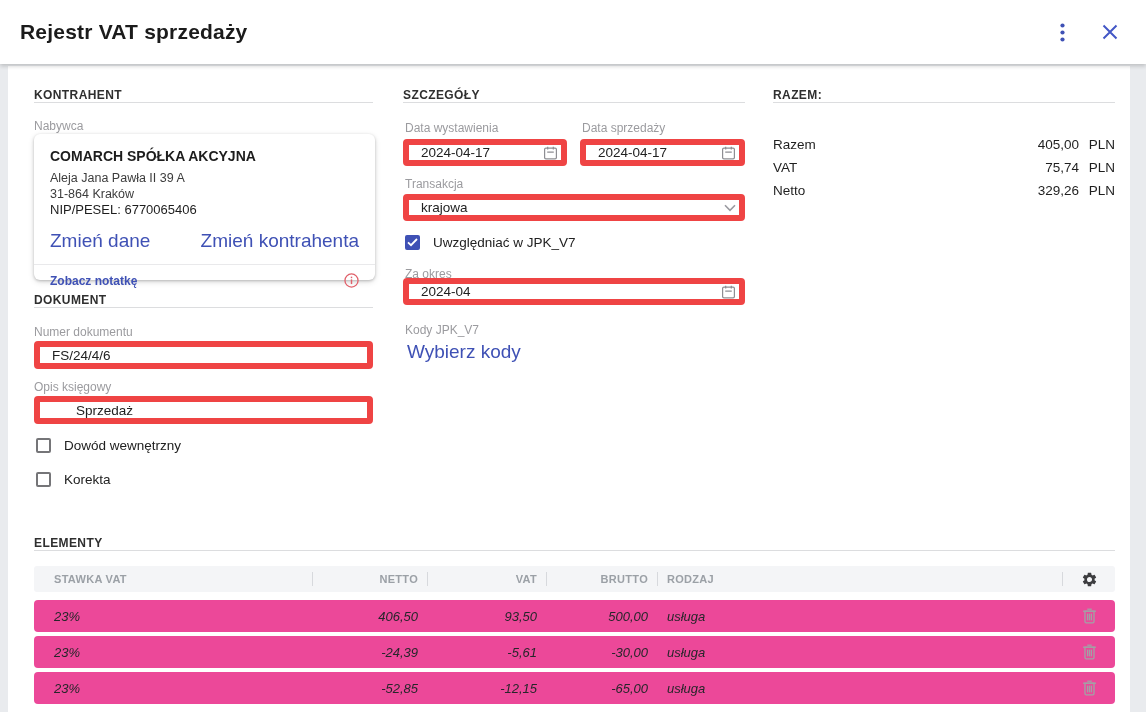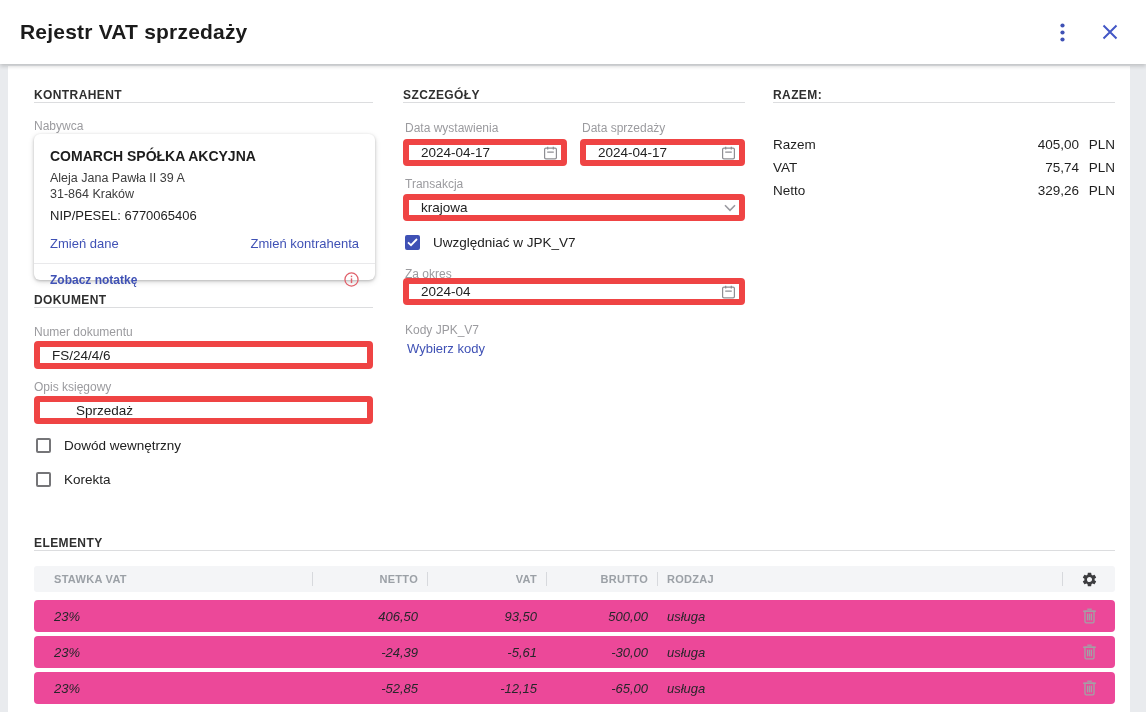--- a/index.html
+++ b/index.html
@@ -50,23 +50,23 @@
 
   
   .contractor-card{
     left:26px; top:68px; width:341px; height:146px;
     background:#fff; border-radius:6px;
     box-shadow:0 1px 3px rgba(0,0,0,.22), 0 2px 6px rgba(0,0,0,.12);
     padding:14px 16px 0 16px;
   }
   .contractor-name{ font-size:14px; font-weight:bold; color:#1d1d1d; }
   .contractor-addr{ font-size:12.5px; color:#3c3c3c; line-height:16px; margin-top:6px; }
-  .contractor-nip{ font-size:13px; color:#1d1d1d; margin-top:6px; }
+  .contractor-nip{ font-size:13px; color:#1d1d1d; margin-top:0; }
   .contractor-links{ display:flex; justify-content:space-between; margin-top:13px; }
-  .link{ color:#3f51b5; font-size:13px; font-weight:500; text-decoration:none; cursor:pointer; background:none; border:none; font-family:"Liberation Sans", sans-serif; padding:0; }
+  .link{ color:#3f51b5; font-size:19px; font-weight:500; text-decoration:none; cursor:pointer; background:none; border:none; font-family:"Liberation Sans", sans-serif; padding:0; }
   .contractor-footer{
     margin:12px -16px 0 -16px; border-top:1px solid #e9e9eb;
     padding:0 16px; height:32px; display:flex; align-items:center; justify-content:space-between;
   }
   .link-small{ font-size:12px; font-weight:bold; }
 
   
   .cb-row{ display:flex; align-items:center; gap:13px; cursor:pointer; }
   .checkbox{
     width:15px; height:15px; border:2px solid #757578; border-radius:2px; background:#fff; flex:0 0 auto;

